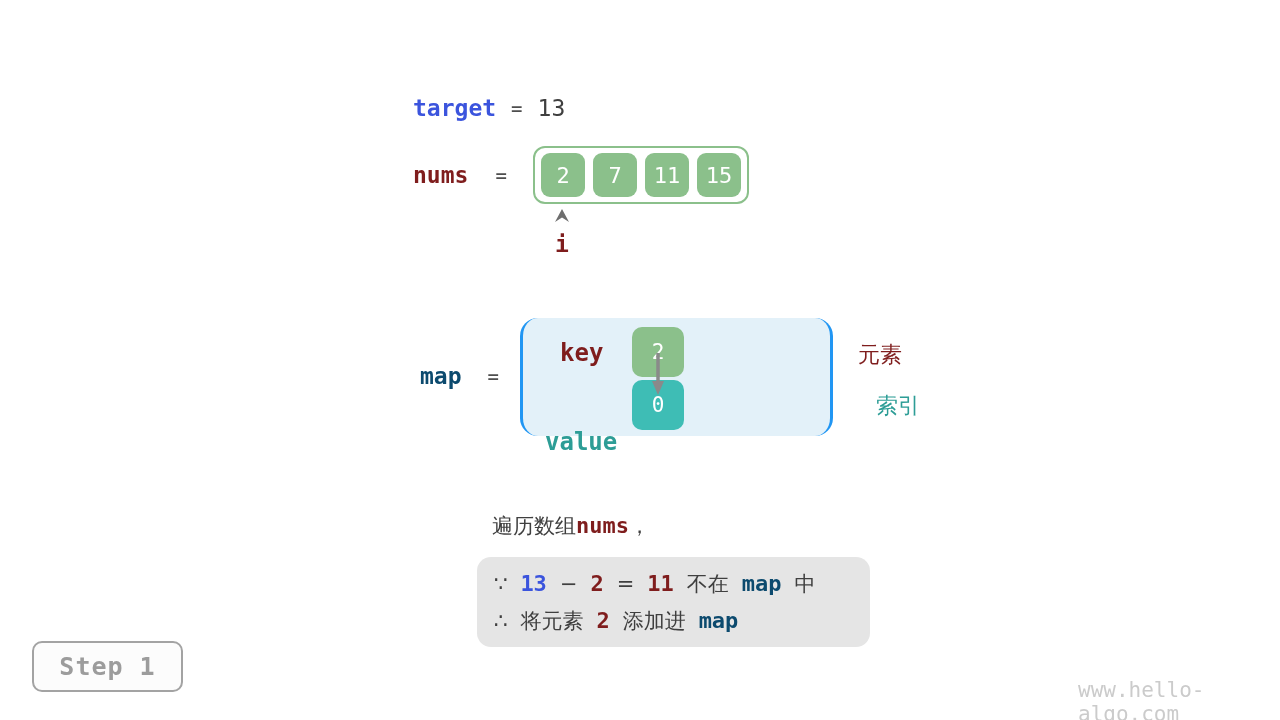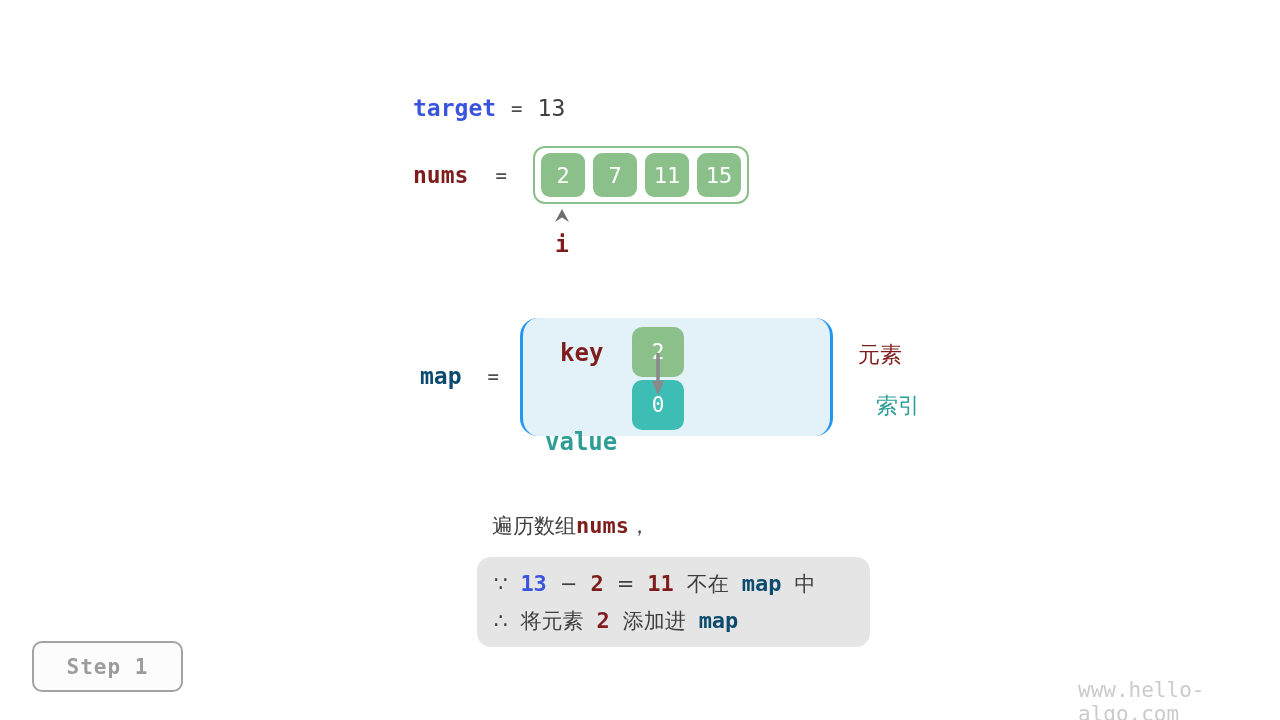--- a/index.html
+++ b/index.html
@@ -61,21 +61,21 @@
     padding-left:17px;
   }
   .c-line { display:flex; align-items:baseline; gap:13px; font-size:21px; }
   .c-line .code { font-size:22px; }
 
   
   .step-box {
     left:32px; top:641px; width:151px; height:51px;
     background:#FCFCFC; border:2px solid #A3A3A3; border-radius:10px;
     display:flex; align-items:center; justify-content:center;
-    color:#9C9C9C; font-size:21px; font-weight:bold; letter-spacing:1px;
+    color:#9C9C9C; font-size:25px; font-weight:bold; letter-spacing:1px;
   }
 
   .watermark { left:1078px; top:678px; color:#CBCBCB; font-size:21px; }
 </style>
 </head>
 <body>
 
 <div class="canvas">
 
   <div class="abs var-row" style="left:413px; top:95px;">

